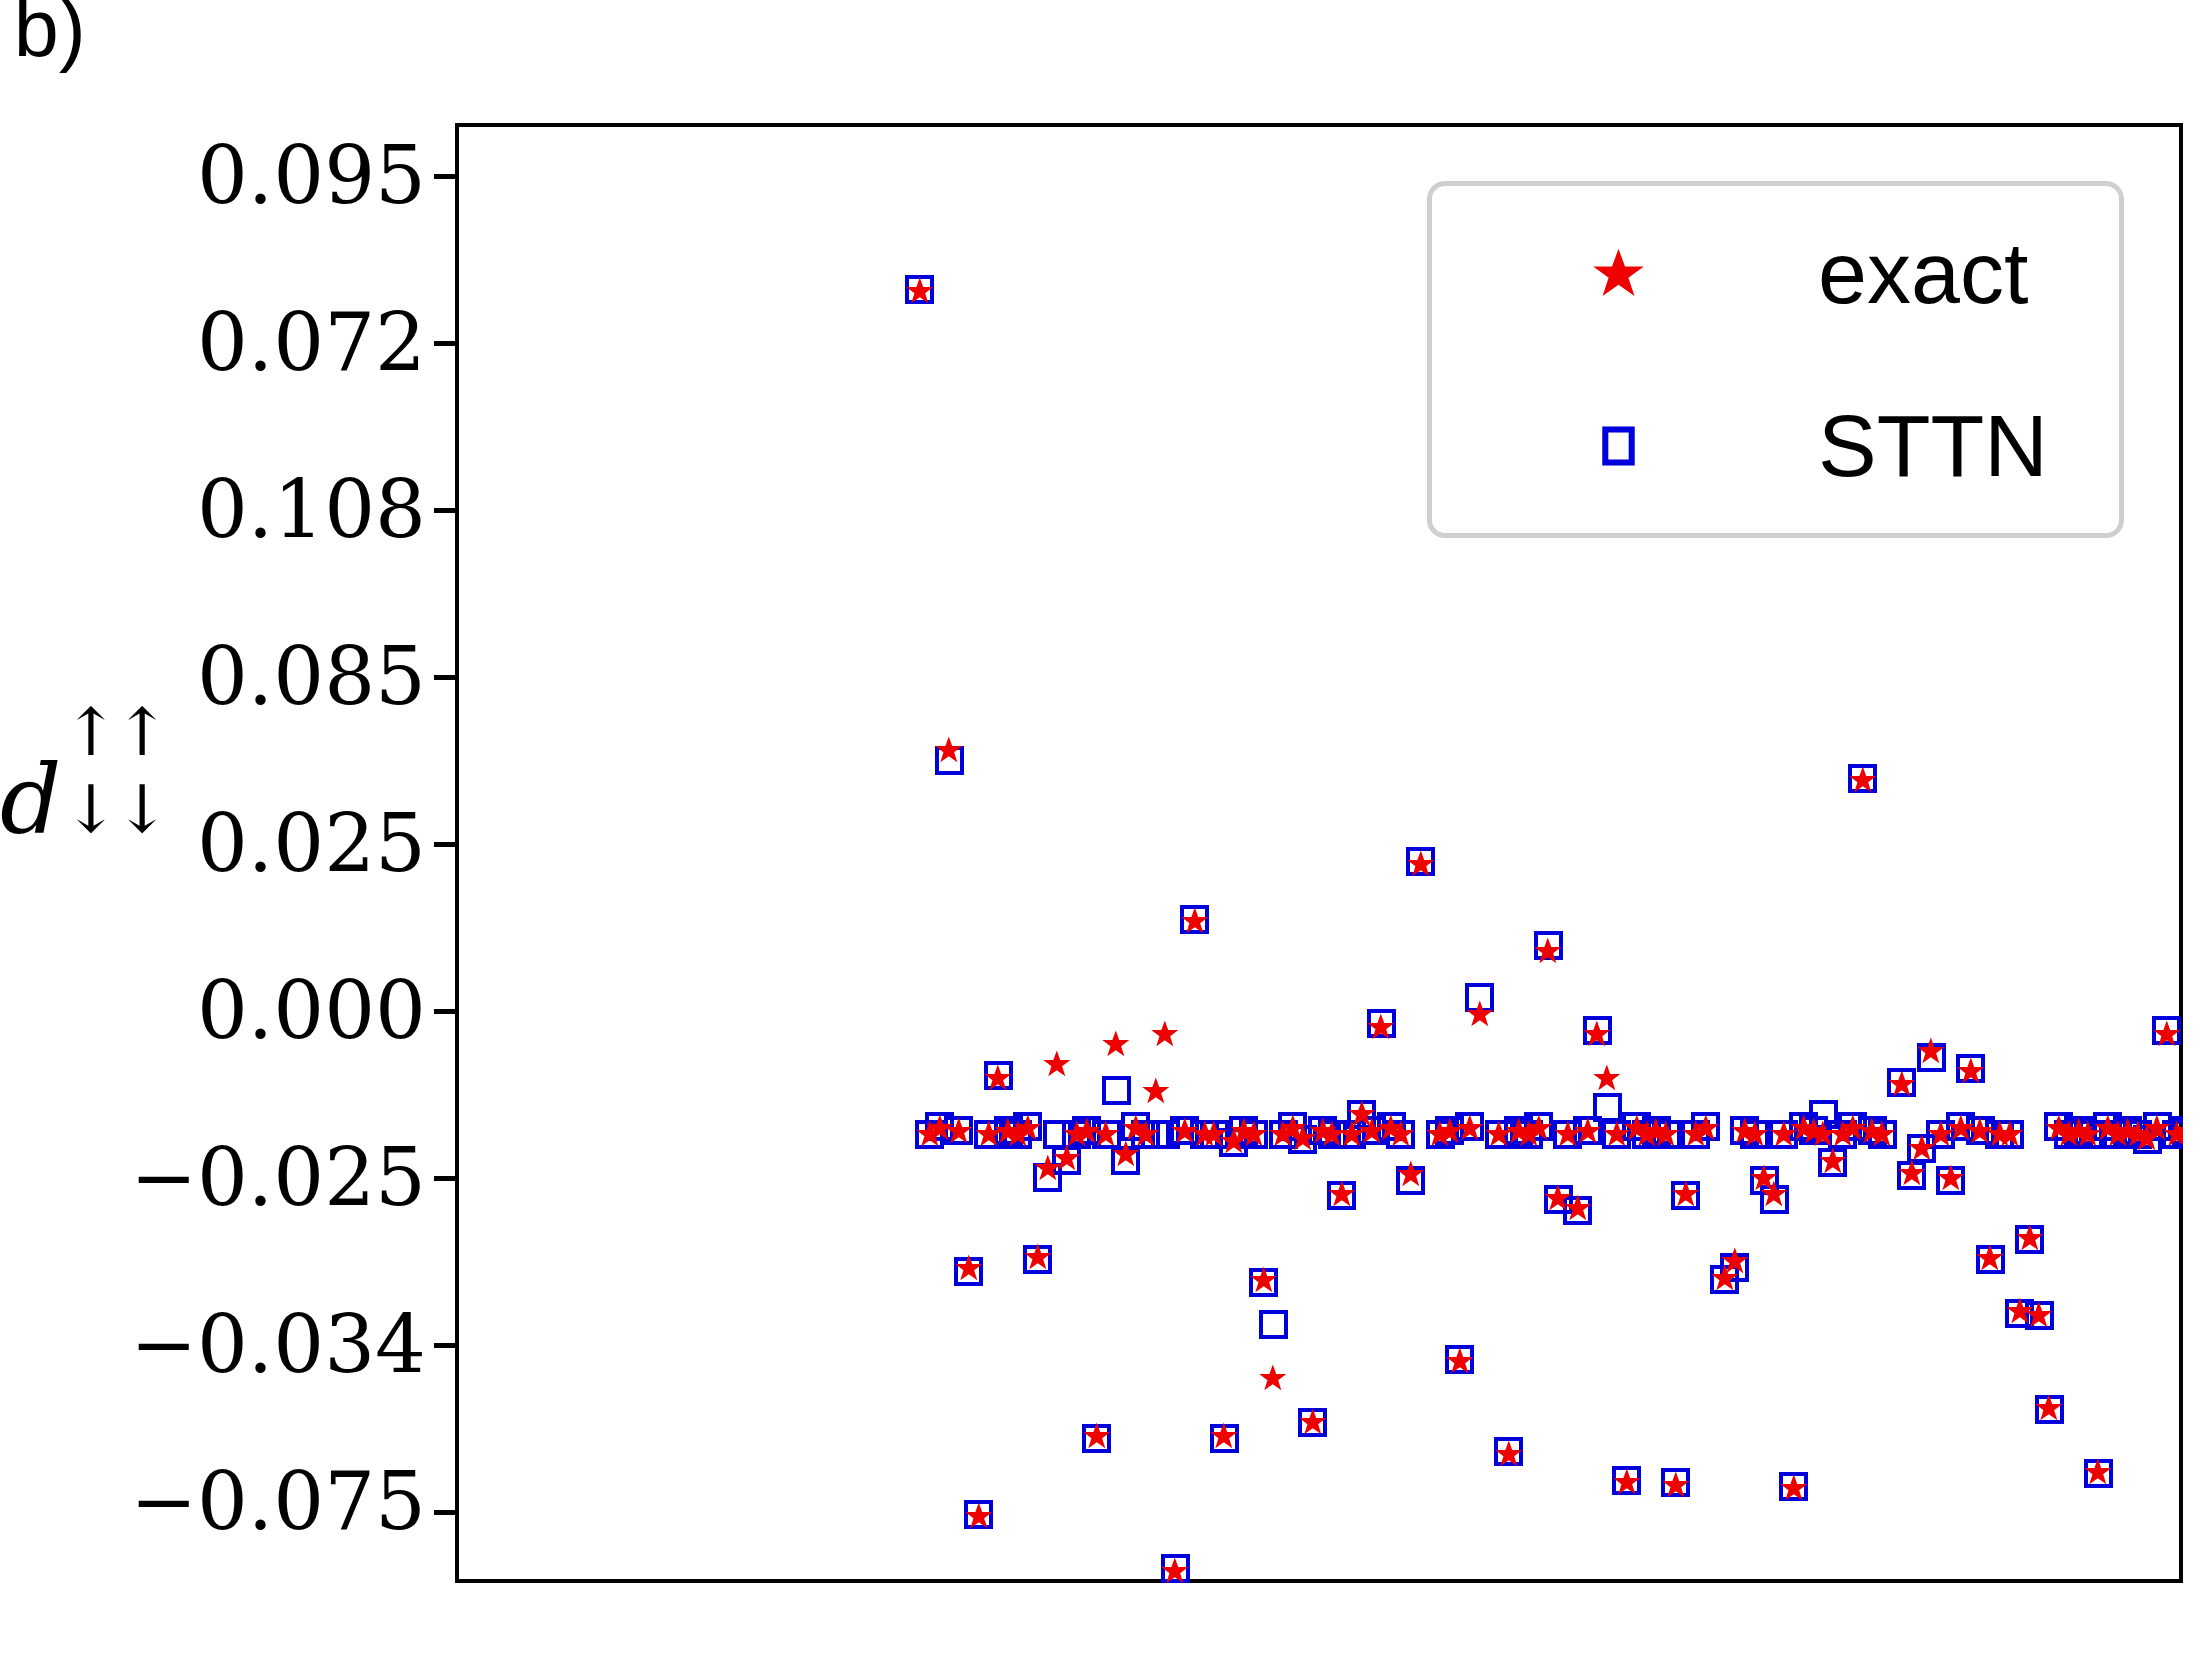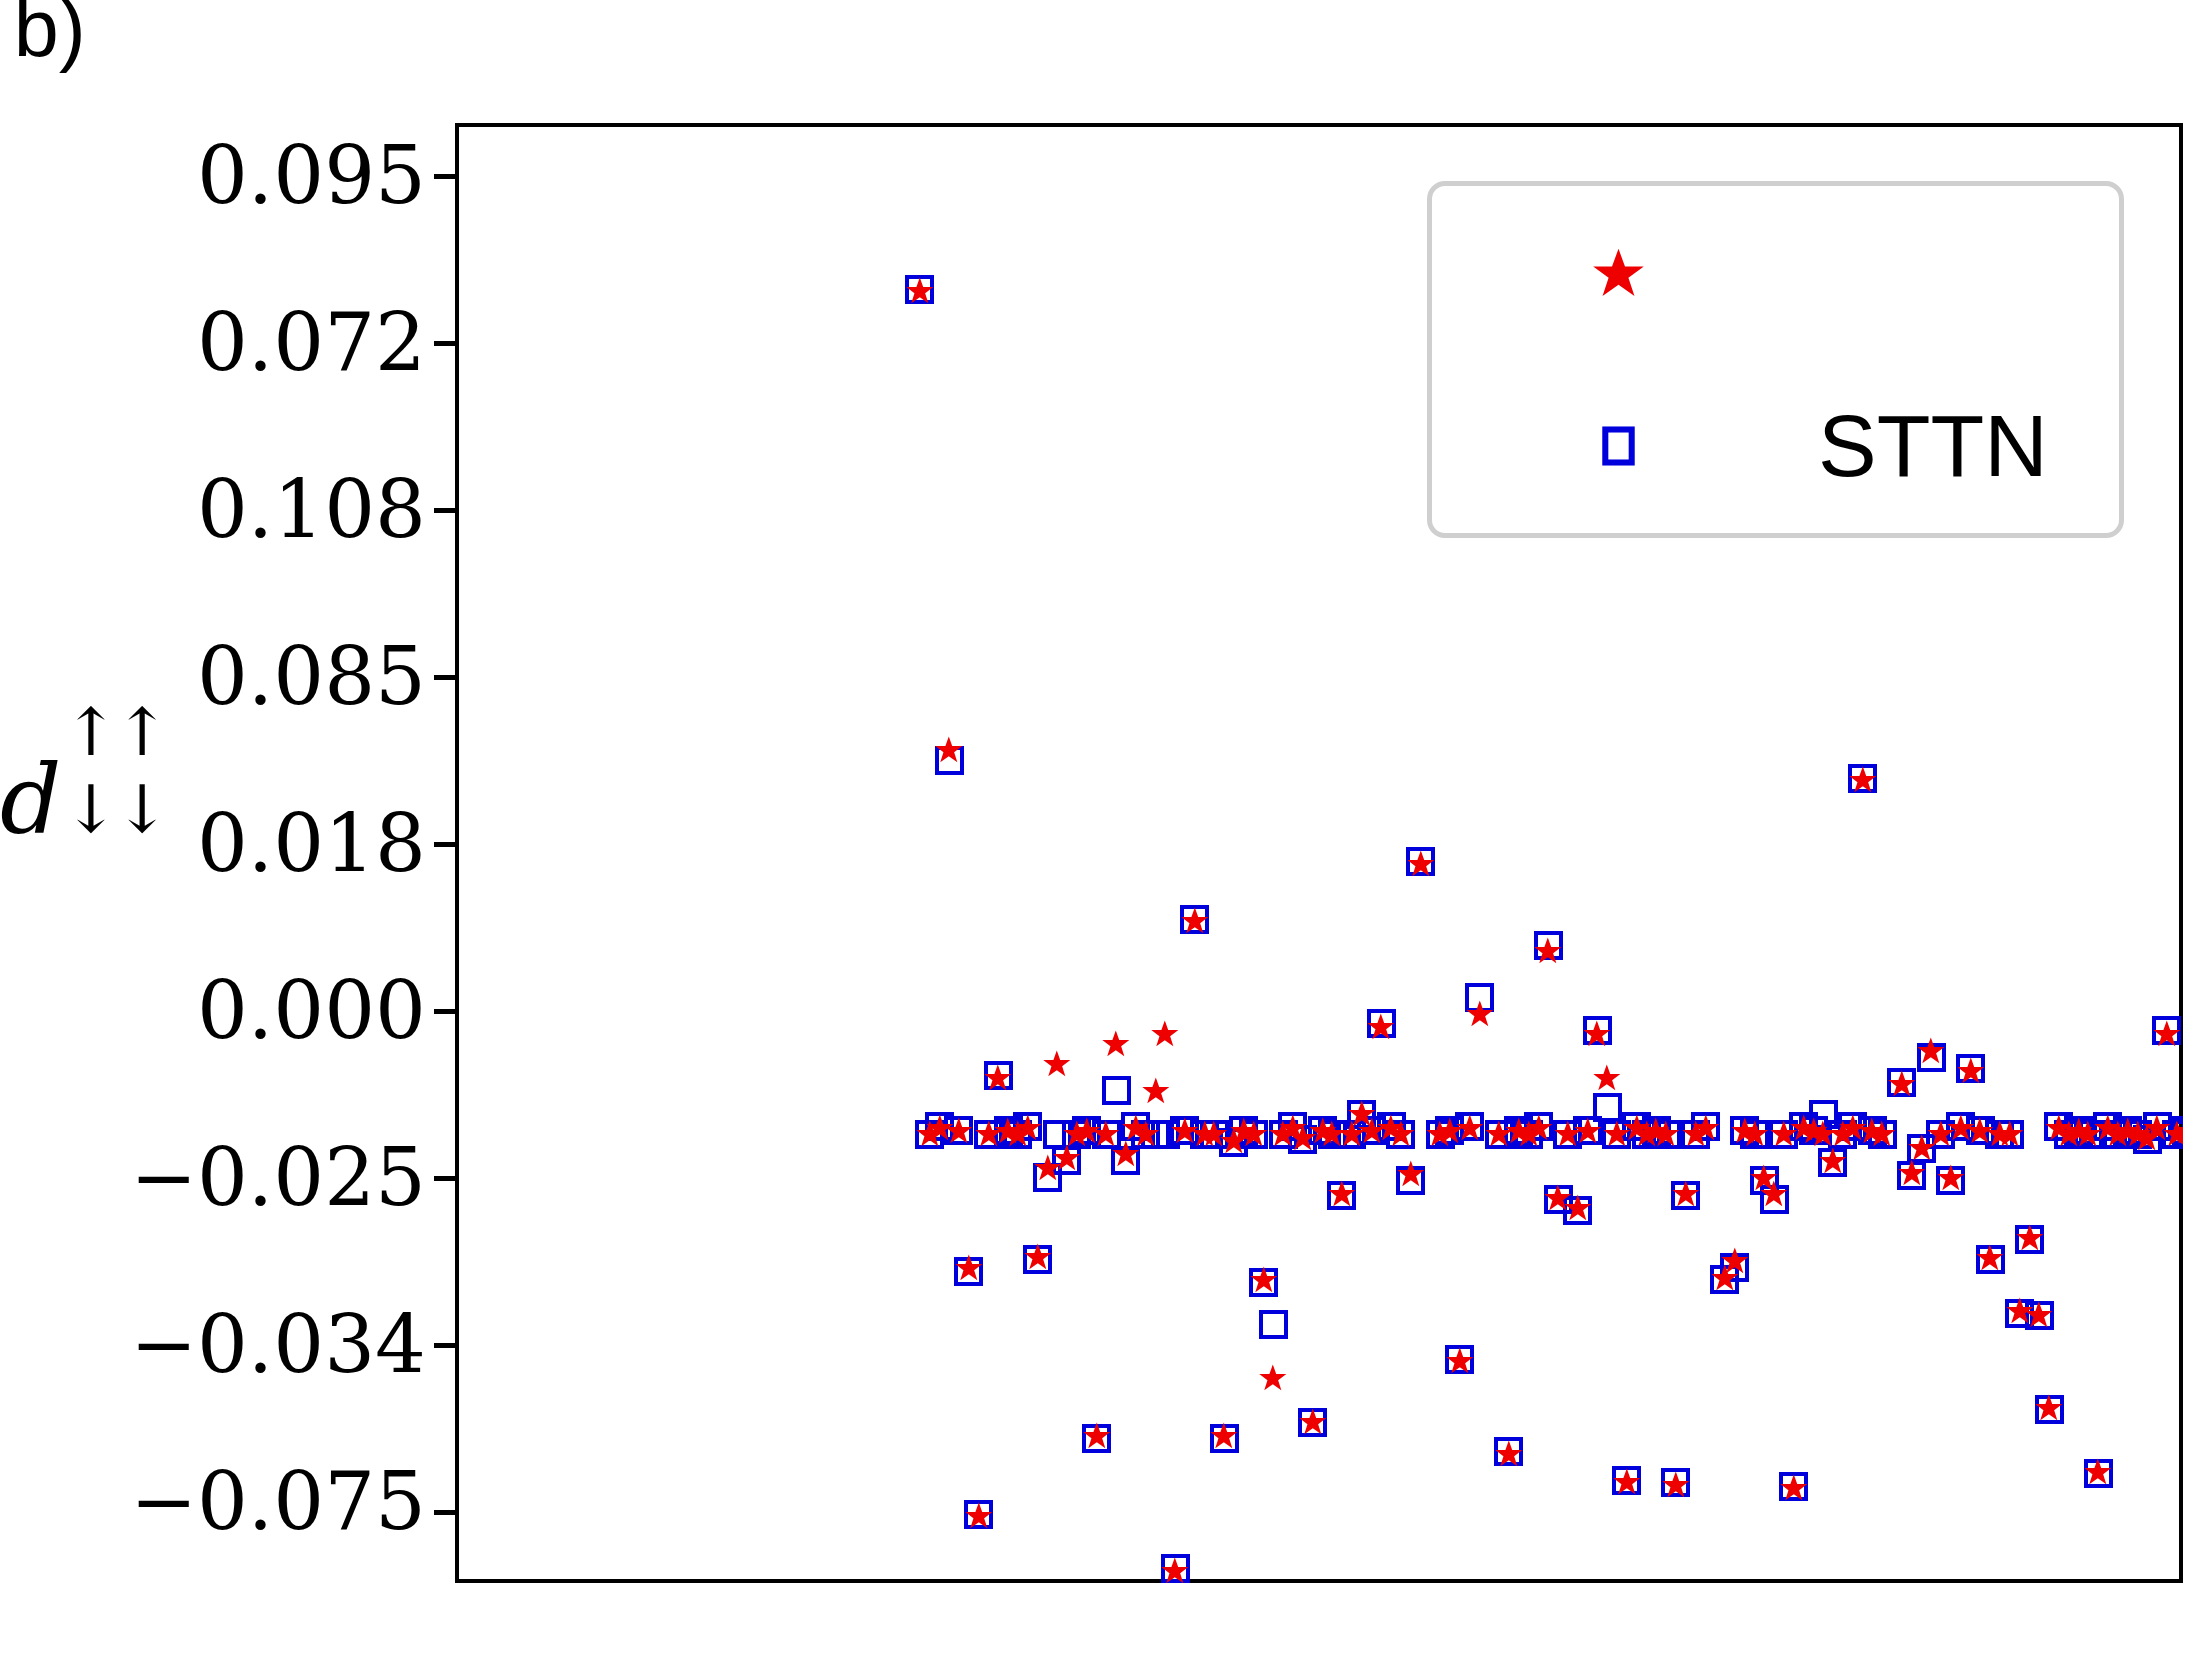--- a/index.html
+++ b/index.html
@@ -166,21 +166,21 @@
   <div id="yticks-layer">
       <div class="ytick-mark" style="top: 174px;"></div>
       <div class="ytick-label-wrap" style="top: 176px;">0.095</div>
       <div class="ytick-mark" style="top: 341px;"></div>
       <div class="ytick-label-wrap" style="top: 343px;">0.072</div>
       <div class="ytick-mark" style="top: 508px;"></div>
       <div class="ytick-label-wrap" style="top: 510px;">0.108</div>
       <div class="ytick-mark" style="top: 675px;"></div>
       <div class="ytick-label-wrap" style="top: 677px;">0.085</div>
       <div class="ytick-mark" style="top: 842px;"></div>
-      <div class="ytick-label-wrap" style="top: 844px;">0.018</div>
+      <div class="ytick-label-wrap" style="top: 844px;">0.025</div>
       <div class="ytick-mark" style="top: 1009px;"></div>
       <div class="ytick-label-wrap" style="top: 1011px;">0.000</div>
       <div class="ytick-mark" style="top: 1176px;"></div>
       <div class="ytick-label-wrap" style="top: 1178px;">−0.025</div>
       <div class="ytick-mark" style="top: 1343px;"></div>
       <div class="ytick-label-wrap" style="top: 1345px;">−0.034</div>
       <div class="ytick-mark" style="top: 1510px;"></div>
       <div class="ytick-label-wrap" style="top: 1502px;">−0.075</div>
     </div>
 
@@ -707,20 +707,21 @@
         </svg></div>
     </div>
 
   <div id="legend">
     <div class="legend-row r0">
       <div class="legend-handle">
         <svg viewBox="0 0 100 100" width="55" height="55" aria-hidden="true">
           <polygon points="50,6 61.8,38.2 96,38.2 68,58.6 79,92 50,71.4 21,92 32,58.6 4,38.2 38.2,38.2" fill="#ee0000"></polygon>
         </svg>
       </div>
+      <div class="legend-text">exact</div>
     </div>
     <div class="legend-row r1">
       <div class="legend-handle">
         <svg viewBox="0 0 100 100" width="55" height="55" aria-hidden="true">
           <rect x="26" y="20" width="48" height="60" fill="none" stroke="#0000dd" stroke-width="11"></rect>
         </svg>
       </div>
       <div class="legend-text">STTN</div>
     </div>
   </div>

